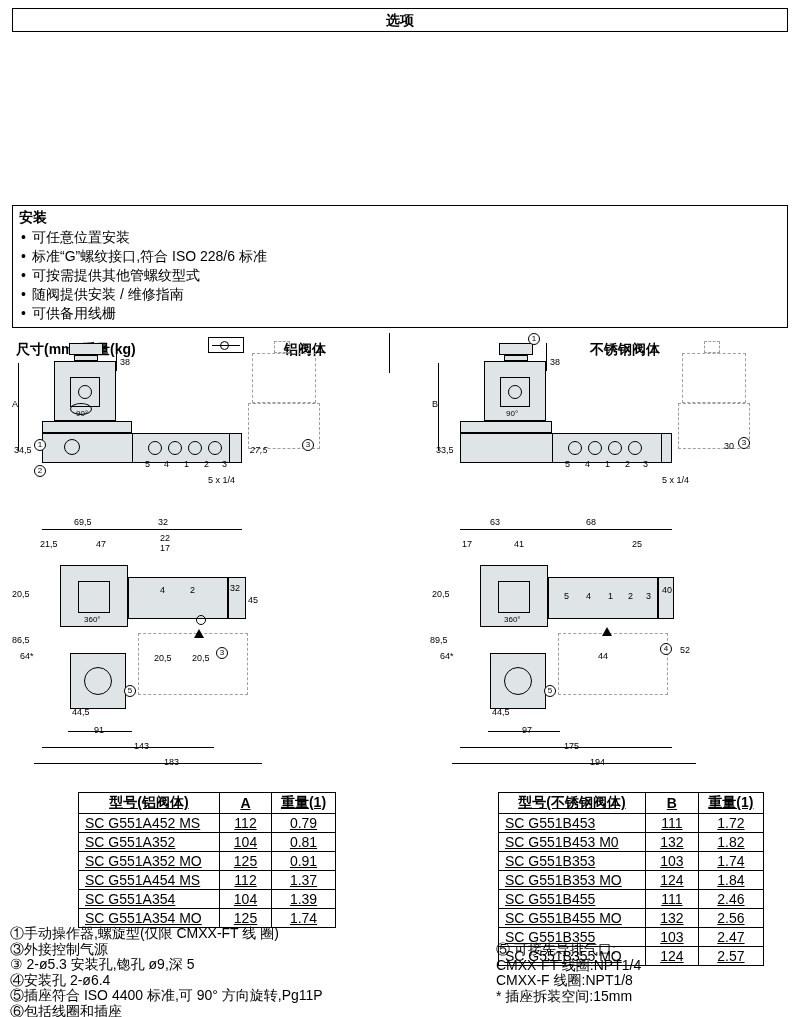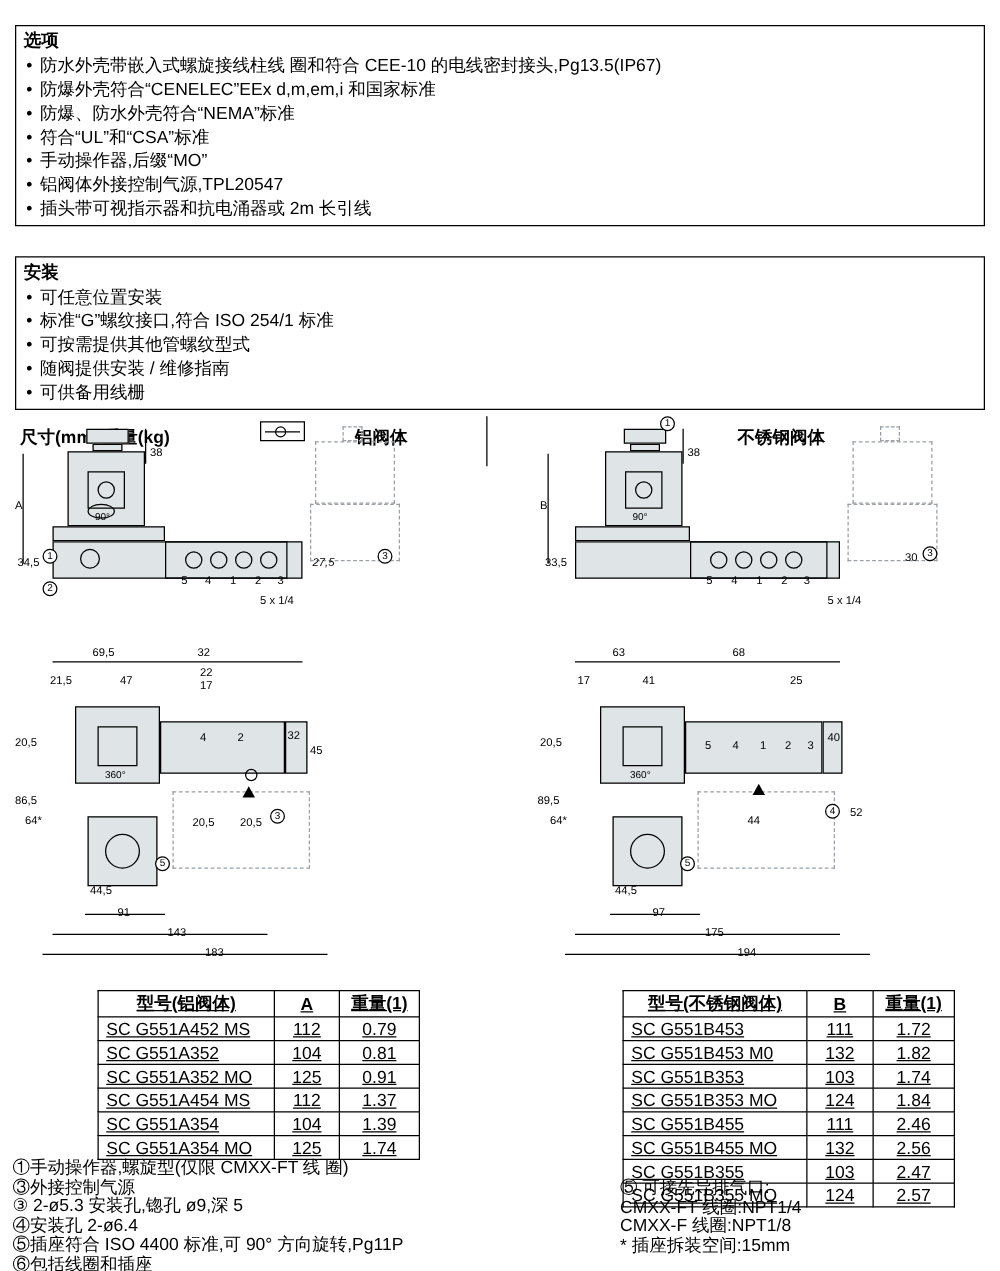--- a/index.html
+++ b/index.html
@@ -13,21 +13,21 @@
   }
   .page{position:relative;width:800px;height:1017px;}
 
   
   .section{position:absolute;left:12px;width:776px;border:1px solid #000;box-sizing:border-box;}
   .section .head{font-size:14px;font-weight:bold;padding:3px 6px 1px 6px;}
   .section ul{list-style:none;margin:0;padding:0 6px 4px 6px;}
   .section li{font-size:14px;line-height:19px;padding-left:13px;position:relative;white-space:nowrap;}
   .section li:before{content:"\2022";position:absolute;left:2px;top:0;}
 
-  #options{top:20px;}
+  #options{top:8px;text-align:center;}
   #install{top:205px;}
 
   
   .drawarea{position:absolute;left:12px;top:333px;width:776px;height:470px;}
   .dimtitle{position:absolute;font-size:14px;font-weight:bold;}
 
   .lbl{position:absolute;font-size:9px;color:#000;white-space:nowrap;}
   .lbl.sm{font-size:8px;}
 
   .vline{position:absolute;background:#000;width:1px;}
@@ -51,36 +51,27 @@
 
   .arrowup{position:absolute;width:0;height:0;border-left:5px solid transparent;border-right:5px solid transparent;border-bottom:9px solid #000;}
 </style>
 </head>
 <body>
 
 <div class="page">
 
   <div class="section" id="options">
     <div class="head">选项</div>
-    <ul>
-      <li>防水外壳带嵌入式螺旋接线柱线 圈和符合 CEE-10 的电线密封接头,Pg13.5(IP67)</li>
-      <li>防爆外壳符合“CENELEC”EEx d,m,em,i 和国家标准</li>
-      <li>防爆、防水外壳符合“NEMA”标准</li>
-      <li>符合“UL”和“CSA”标准</li>
-      <li>手动操作器,后缀“MO”</li>
-      <li>铝阀体外接控制气源,TPL20547</li>
-      <li>插头带可视指示器和抗电涌器或 2m 长引线</li>
-    </ul>
   </div>
 
   <div class="section" id="install">
     <div class="head">安装</div>
     <ul>
       <li>可任意位置安装</li>
-      <li>标准“G”螺纹接口,符合 ISO 254/1 标准</li>
+      <li>标准“G”螺纹接口,符合 ISO 228/6 标准</li>
       <li>可按需提供其他管螺纹型式</li>
       <li>随阀提供安装 / 维修指南</li>
       <li>可供备用线栅</li>
     </ul>
   </div>
 
   <div class="drawarea">
 
     <div class="dimtitle" style="left:4px;top:8px;">尺寸(mm)  重量(kg)</div>
     <div class="dimtitle" style="left:272px;top:8px;">铝阀体</div>

